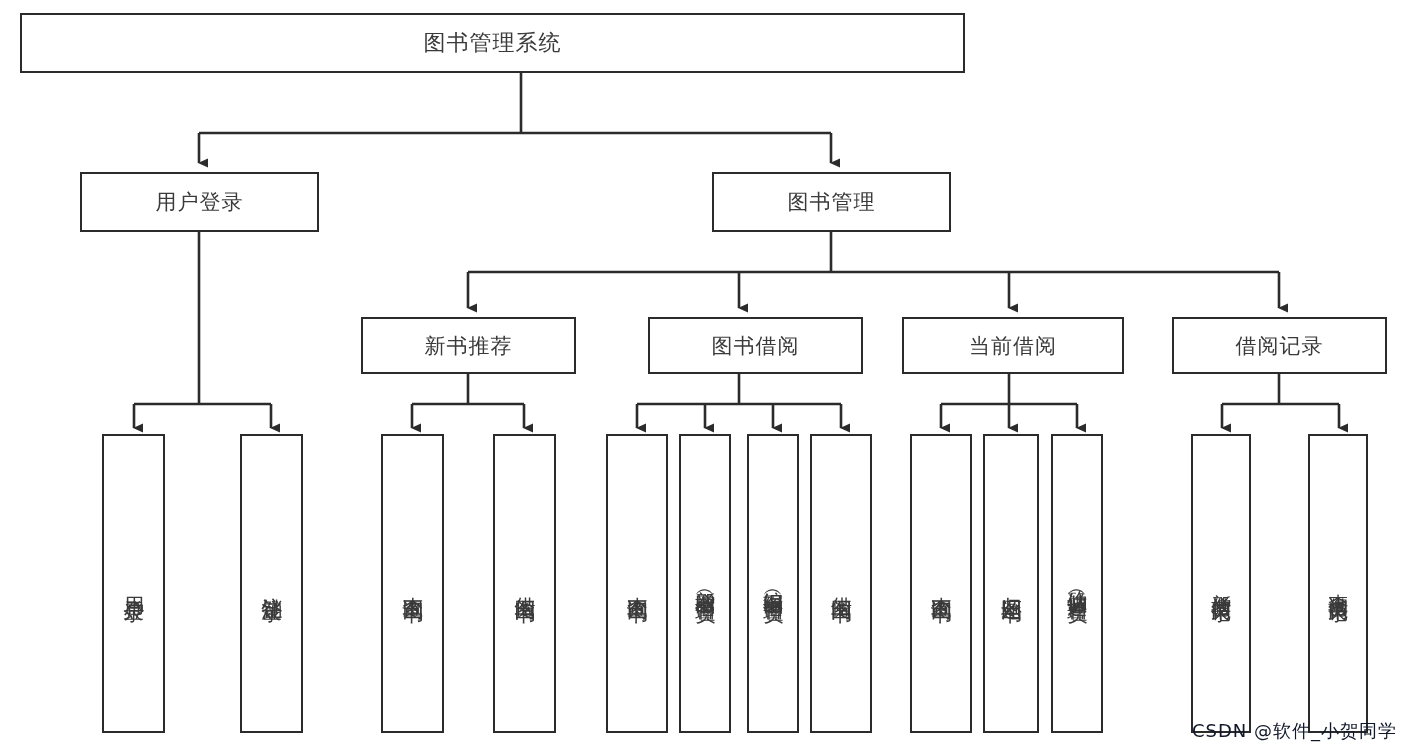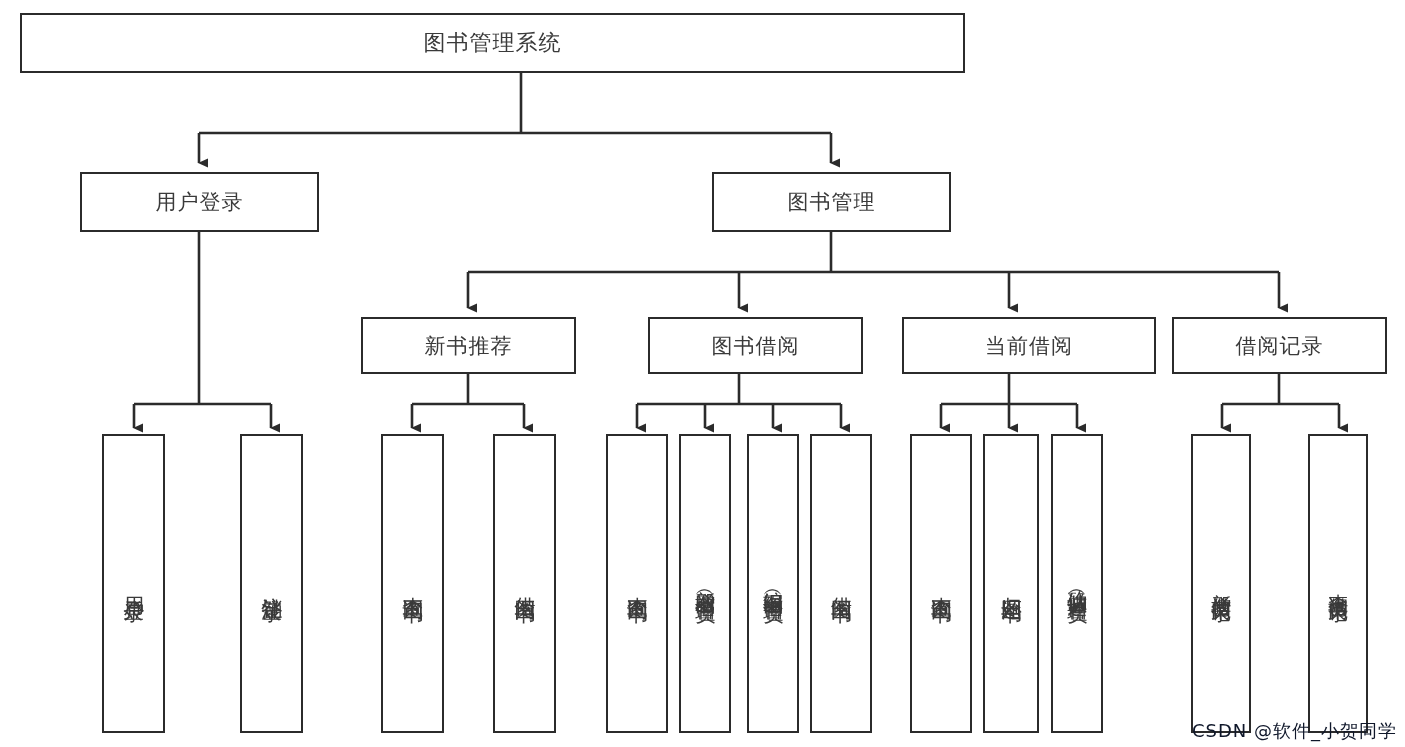--- a/index.html
+++ b/index.html
@@ -133,21 +133,21 @@
   <div class="node h" style="left:361px;top:317px;width:215px;height:57px;">
     <span>新书推荐</span>
   </div>
 
   <div class="node h" style="left:712px;top:172px;width:239px;height:60px;">
     <span>图书管理</span>
   </div>
   <div class="node h" style="left:632px;top:317px;width:215px;height:57px;margin-left:16px;">
     <span>图书借阅</span>
   </div>
-  <div class="node h" style="left:902px;top:317px;width:254px;height:57px;align-items:center;">
+  <div class="node h" style="left:902px;top:317px;width:222px;height:57px;align-items:center;">
     <span>当前借阅</span>
   </div>
   <div class="node h" style="left:1172px;top:317px;width:215px;height:57px;">
     <span>借阅记录</span>
   </div>
 
   <div class="node v" style="left:102px;top:434px;width:63px;height:299px;">
     <span class="vtext">用户登录</span>
   </div>
   <div class="node v" style="left:240px;top:434px;width:63px;height:299px;">

